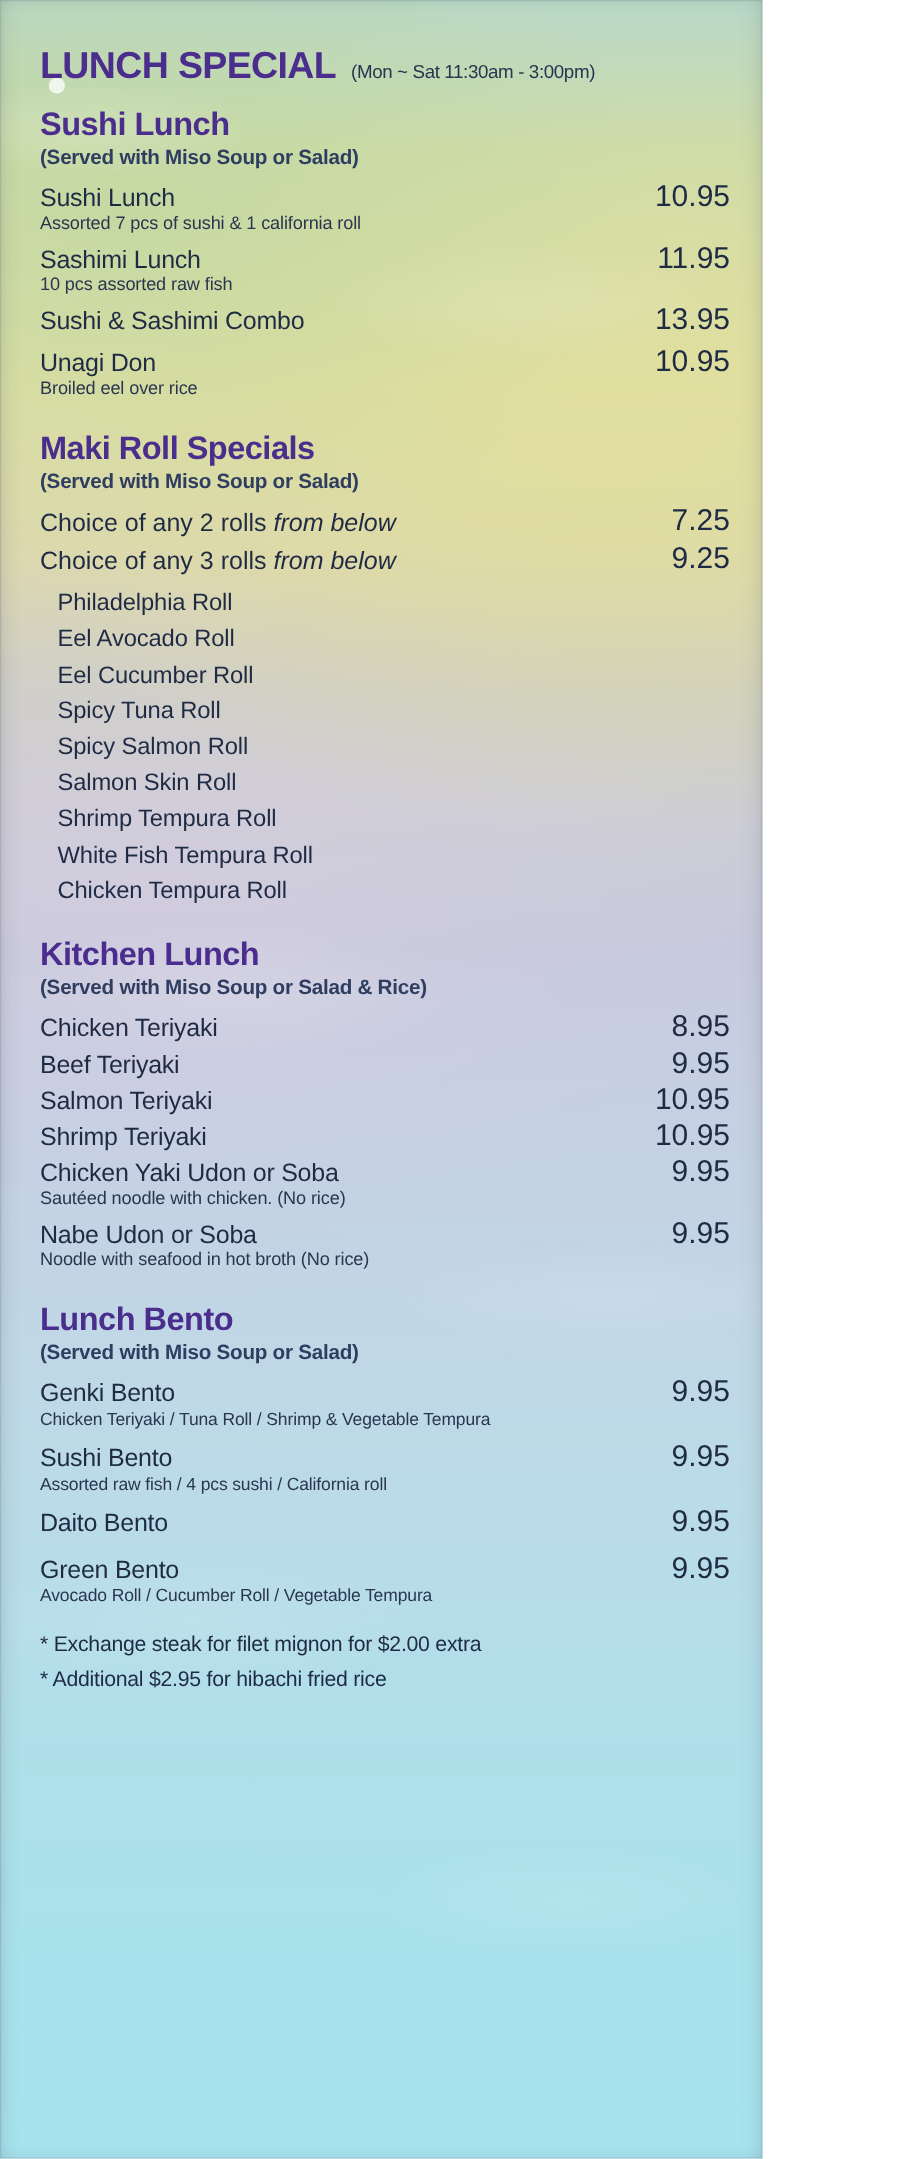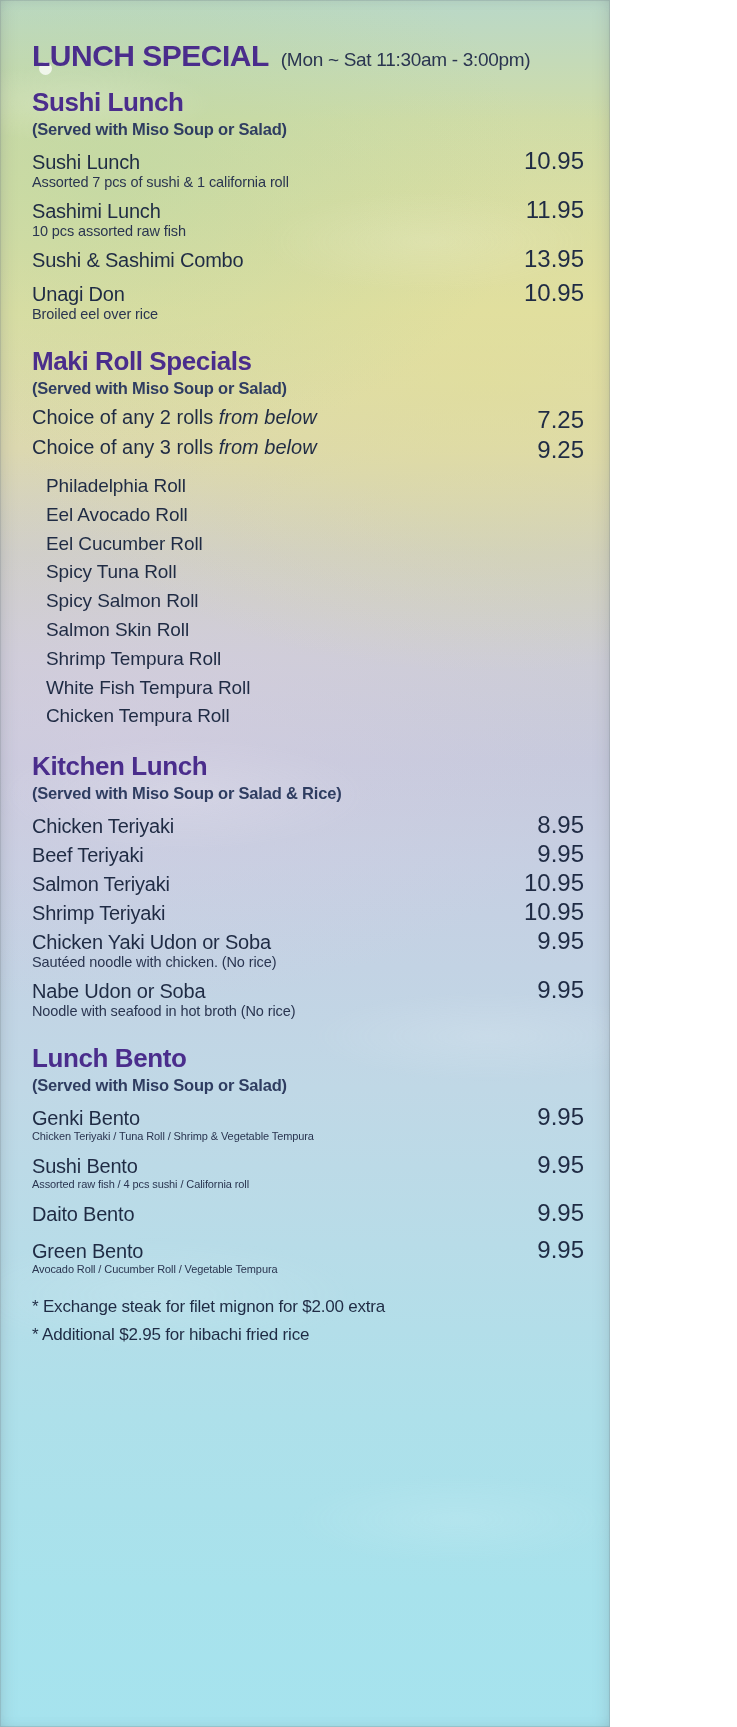--- a/index.html
+++ b/index.html
@@ -69,21 +69,21 @@
     gap: 12px;
     margin-bottom: 14px;
   }
   .banner-title {
     font-size: 30px;
     font-weight: bold;
     letter-spacing: -0.5px;
     color: #4a2d8c;
   }
   .banner-hours {
-    font-size: 19px;
+    font-size: 15px;
     color: #2a3550;
     letter-spacing: -0.3px;
     margin-top: 27px;
   }
   .dot-deco {
     position: absolute;
     left: 39px;
     top: 62px;
     width: 13px;
     height: 13px;
@@ -133,21 +133,21 @@
     color: #2a3550;
     margin-top: -1px;
     letter-spacing: -0.1px;
   }
 
   .tight .item { margin-bottom: 1px; }
 
   
   .choice-row {
     display: flex;
-    align-items: flex-start;
+    align-items: flex-end;
     justify-content: space-between;
     font-size: 20px;
     color: #1f2b44;
     margin-bottom: 2px;
     gap: 20px;
   }
   .choice-row em { font-style: italic; }
 
   .roll-cols {
     display: flex;
@@ -158,21 +158,21 @@
   .roll-col.right { padding-left: 14px; }
   .roll {
     font-size: 19px;
     color: #1f2b44;
     line-height: 28.8px;
     letter-spacing: -0.1px;
   }
 
   
   .bento .item { margin-bottom: 9px; }
-  .bento .item-desc { font-size: 11px; }
+  .bento .item-desc { font-size: 14px; }
 
   .notes { margin-top: 18px; }
   .note {
     font-size: 17px;
     color: #1f2b44;
     line-height: 28px;
     letter-spacing: -0.2px;
   }
 
   .gap-lg { height: 18px; }

